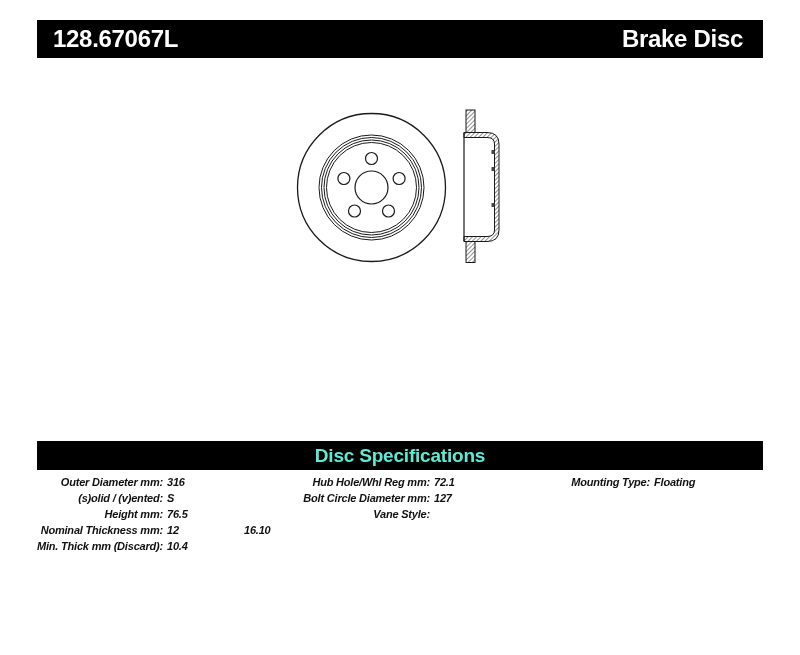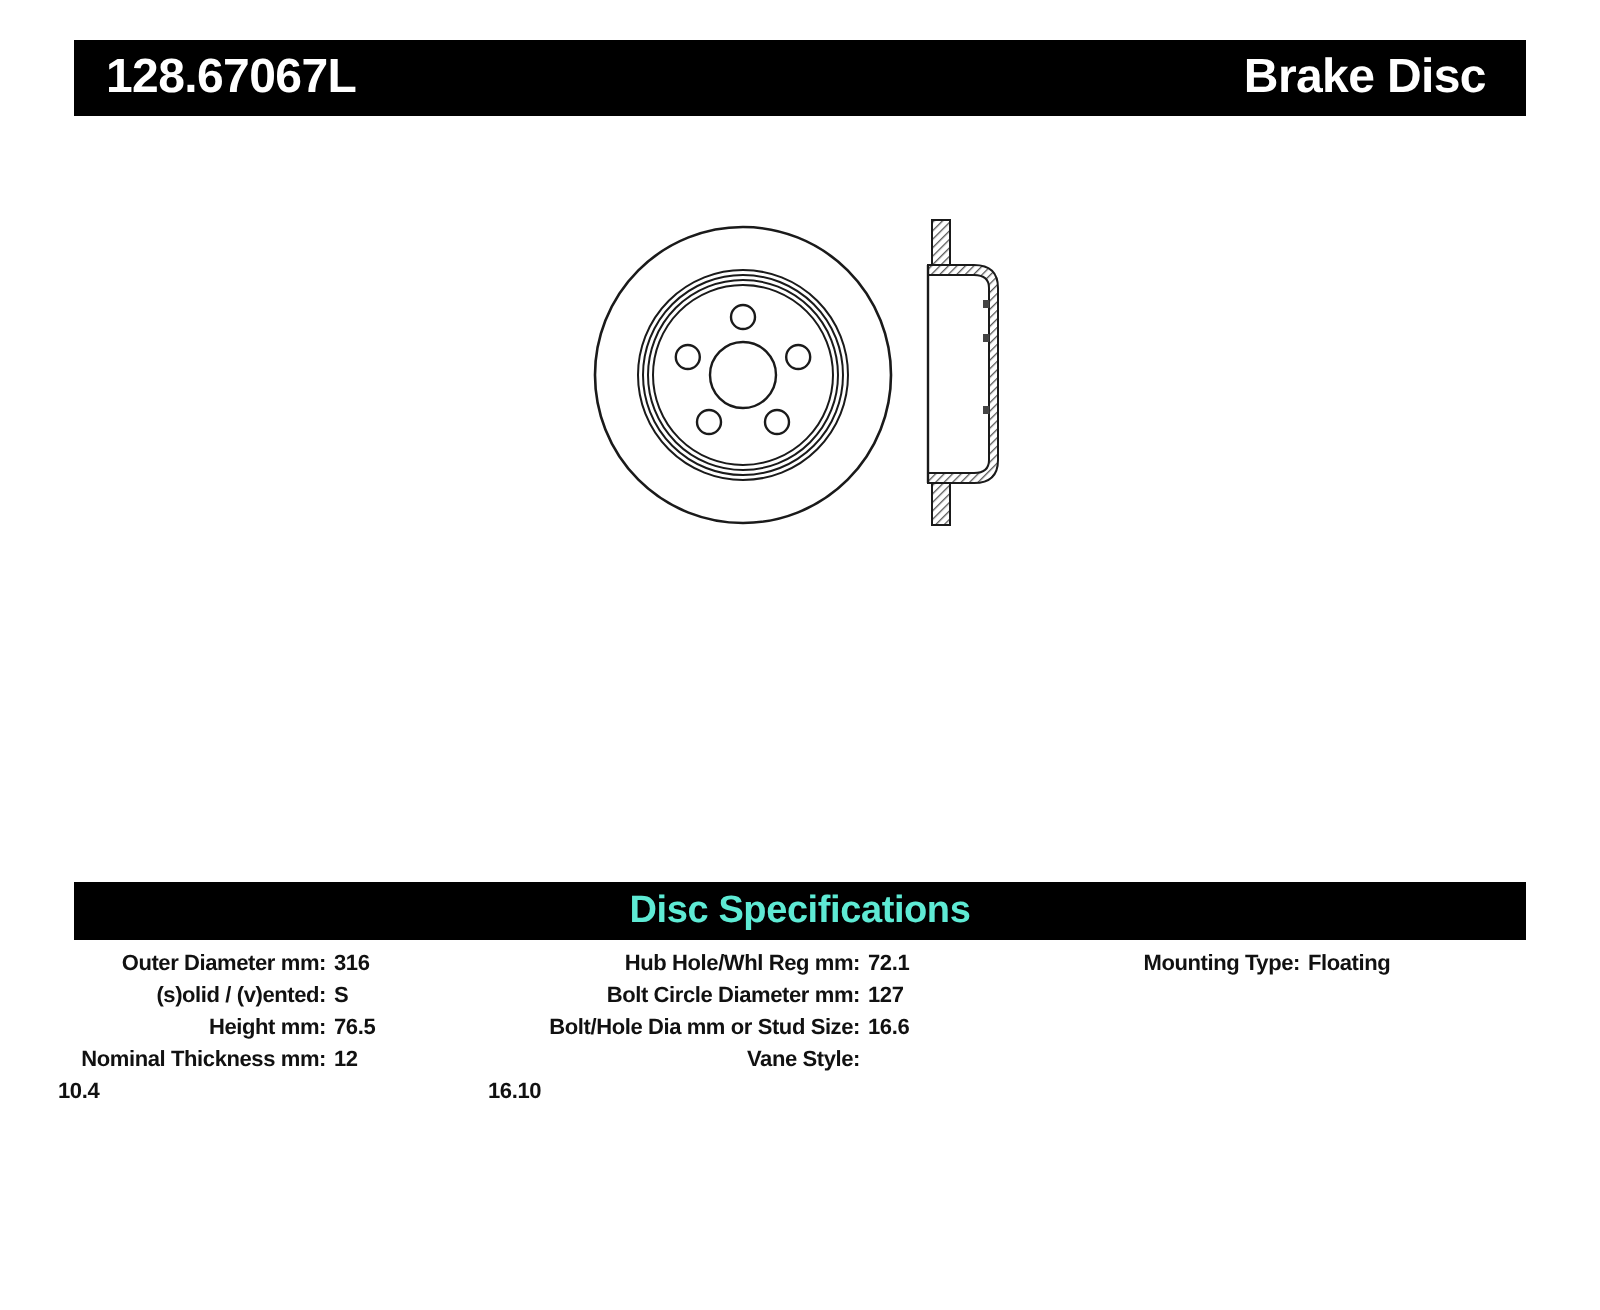--- a/index.html
+++ b/index.html
@@ -25,21 +25,21 @@
     position:absolute;left:37px;top:441px;width:726px;height:29px;
     background:#000;color:#5eead4;
     display:flex;align-items:center;justify-content:center;
     font-size:19px;font-weight:bold;letter-spacing:-0.2px;
   }
   .spec-col{
     position:absolute;top:474px;
     font-size:11px;font-weight:bold;line-height:16px;letter-spacing:-0.2px;
     white-space:nowrap;
   }
-  .spec-col .row{display:flex;}
+  .spec-col .row{display:flex;font-style:italic;}
   .spec-col .lbl{display:inline-block;text-align:right;}
   .spec-col .val{margin-left:4px;text-align:left;}
   .col1{left:25px;}  .col1 .lbl{width:138px;}
   .col2{left:240px;} .col2 .lbl{width:190px;}
   .col3{left:530px;} .col3 .lbl{width:120px;}
   .note{
     position:absolute;left:95px;top:574px;
     font-size:16px;font-weight:bold;letter-spacing:-0.2px;
   }
 </style>
@@ -111,36 +111,33 @@
     </div>
     <div class="row">
       <span class="lbl">Height mm:</span>
       <span class="val">76.5</span>
     </div>
     <div class="row">
       <span class="lbl">Nominal Thickness mm:</span>
       <span class="val">12</span>
     </div>
     <div class="row">
+      <span class="lbl">Min. Thick mm (Discard):</span>
       <span class="val">10.4</span>
     </div>
   </div>
 
   <div class="spec-col col2">
     <div class="row">
       <span class="lbl">Hub Hole/Whl Reg mm:</span>
       <span class="val">72.1</span>
     </div>
     <div class="row">
       <span class="lbl">Bolt Circle Diameter mm:</span>
       <span class="val">127</span>
-    </div>
-    <div class="row">
-      <span class="lbl">Bolt/Hole Dia mm or Stud Size:</span>
-      <span class="val">16.6</span>
     </div>
     <div class="row">
       <span class="lbl">Vane Style:</span>
       <span class="val"></span>
     </div>
     <div class="row">
       <span class="val">16.10</span>
     </div>
   </div>
 

